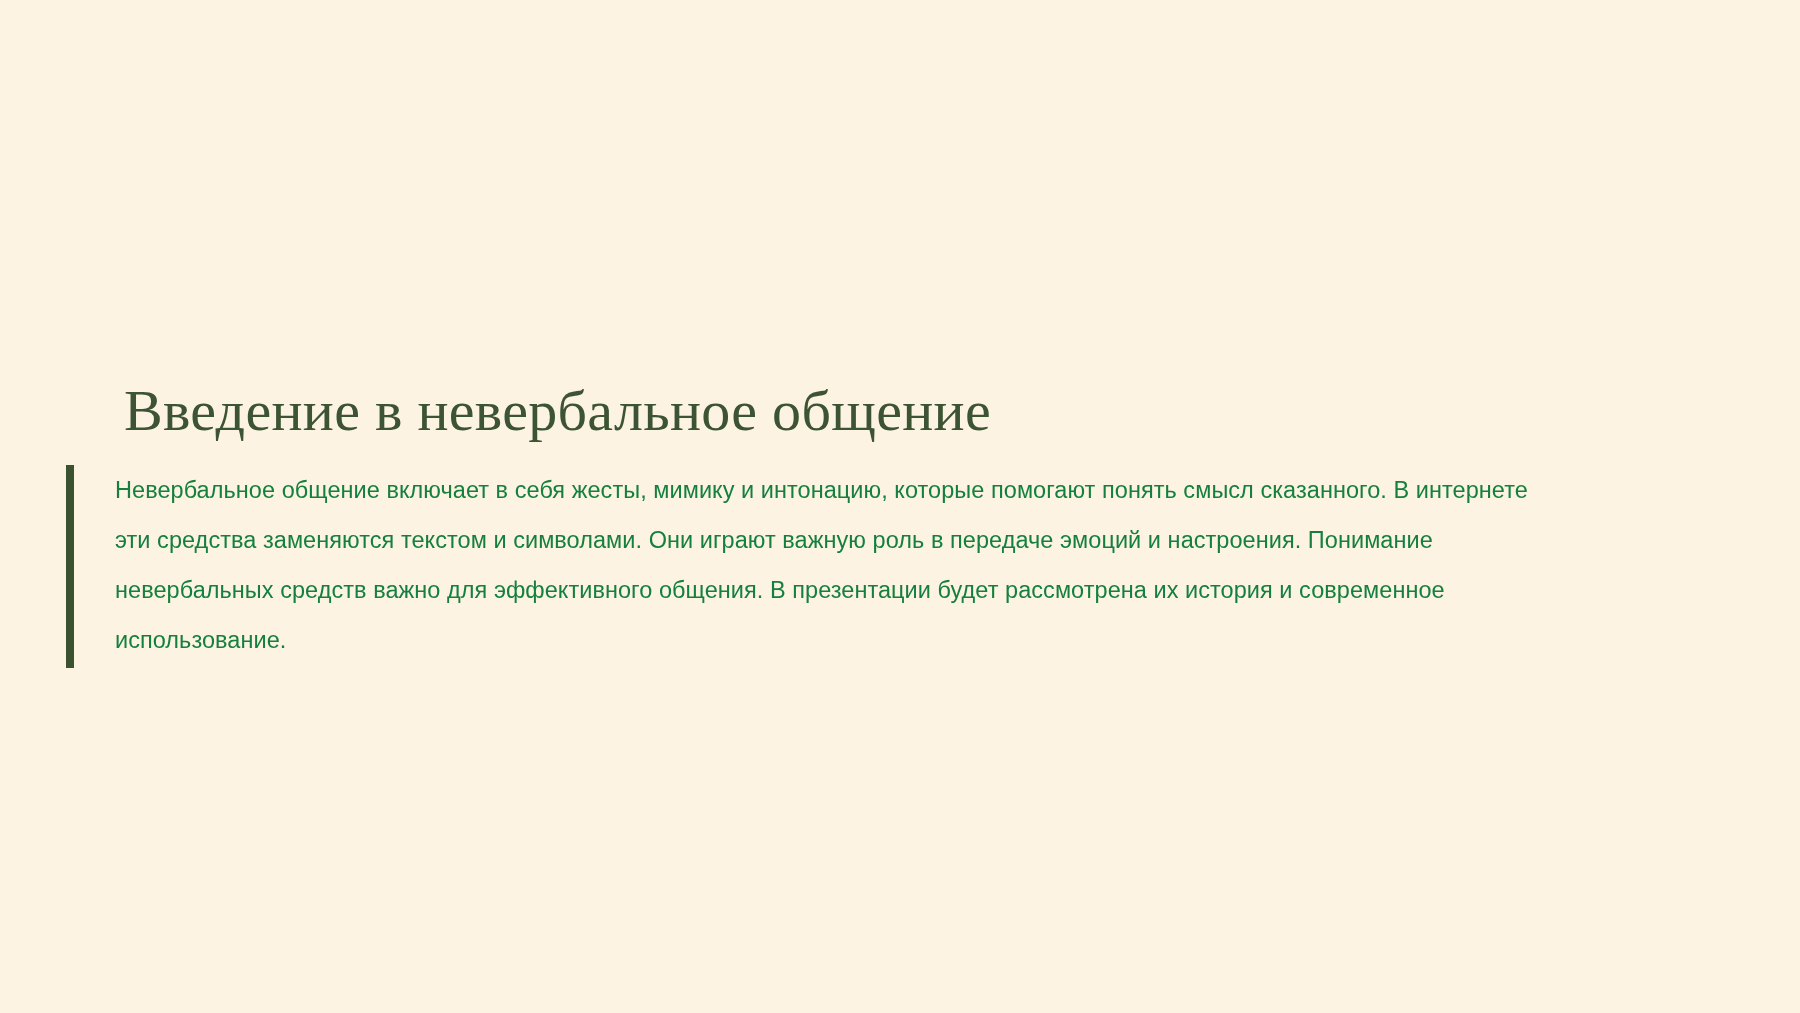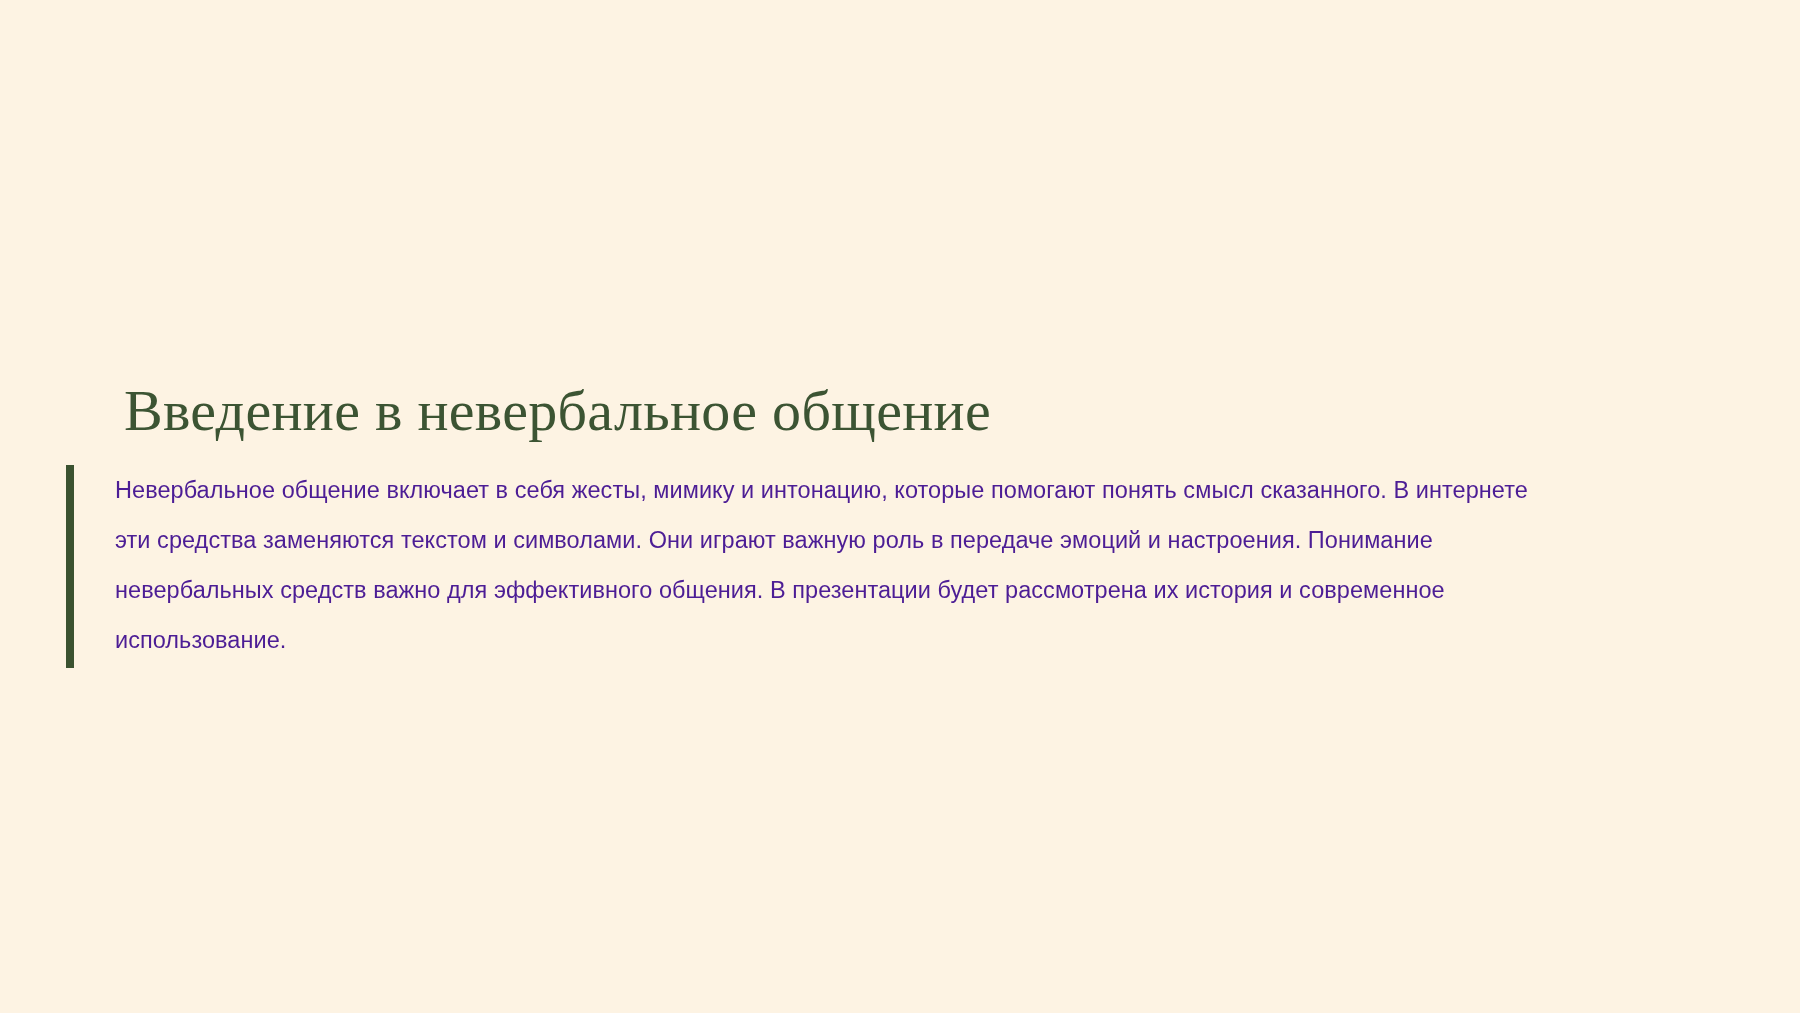--- a/index.html
+++ b/index.html
@@ -47,21 +47,21 @@
     min-width: 8px;
     height: 203px;
     background: #3b5230;
     border-radius: 0;
   }
   .body-text {
     margin-left: 41px;
     font-family: "Liberation Sans", "DejaVu Sans", sans-serif;
     font-size: 23.5px;
     line-height: 50px;
-    color: #4c1d95;
+    color: #15803d;
     letter-spacing: 0.05px;
     max-width: 1420px;
   }
   .body-text p {
     margin: 0;
   }
 </style>
 </head>
 <body>
 

